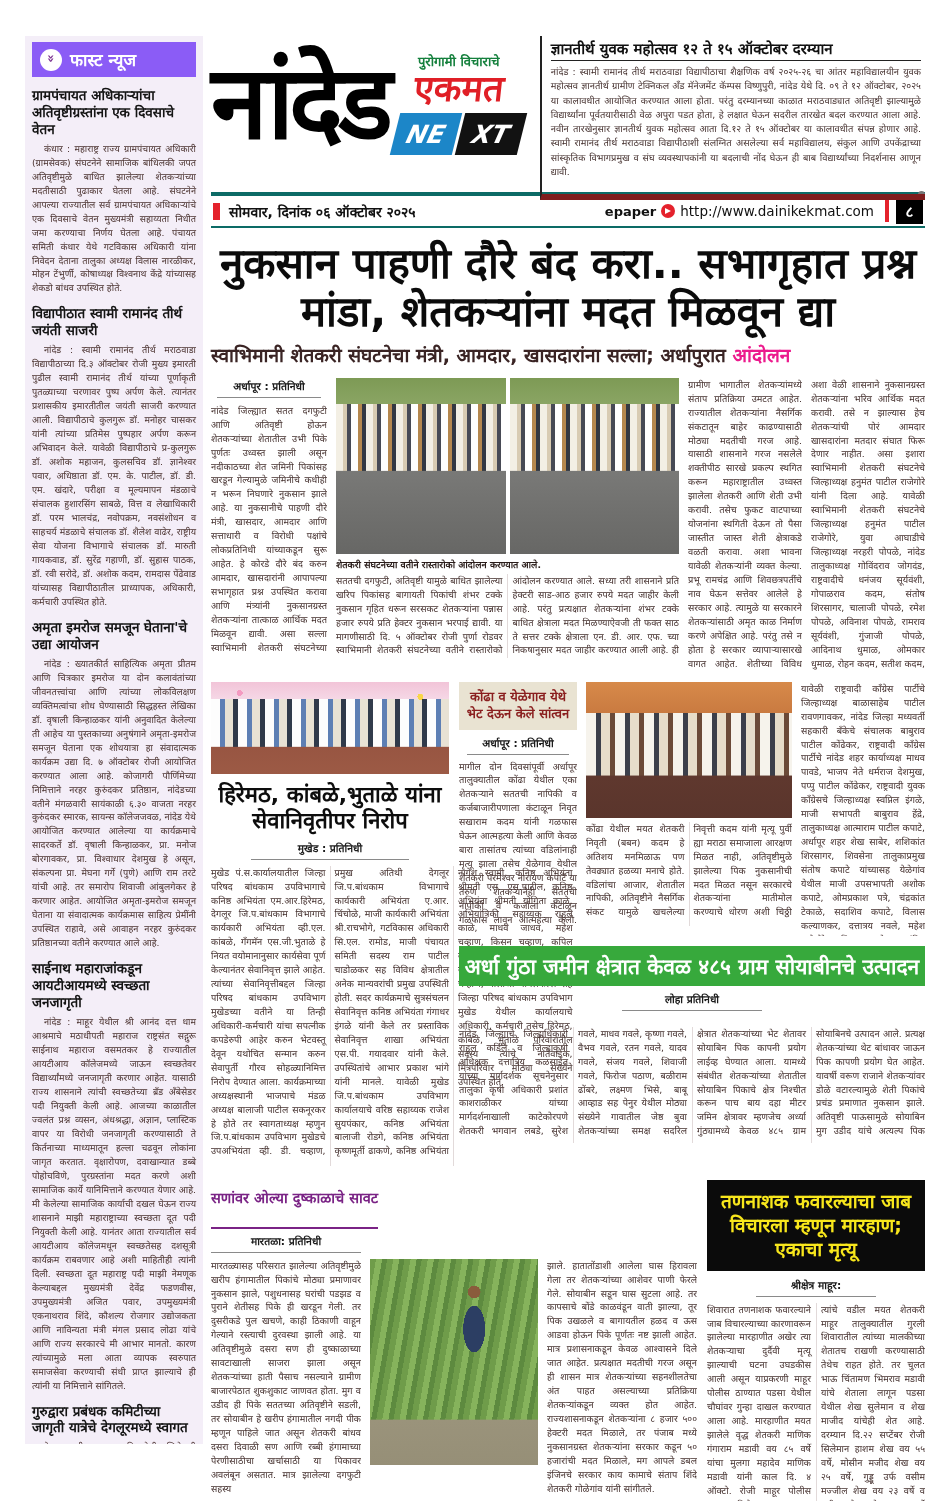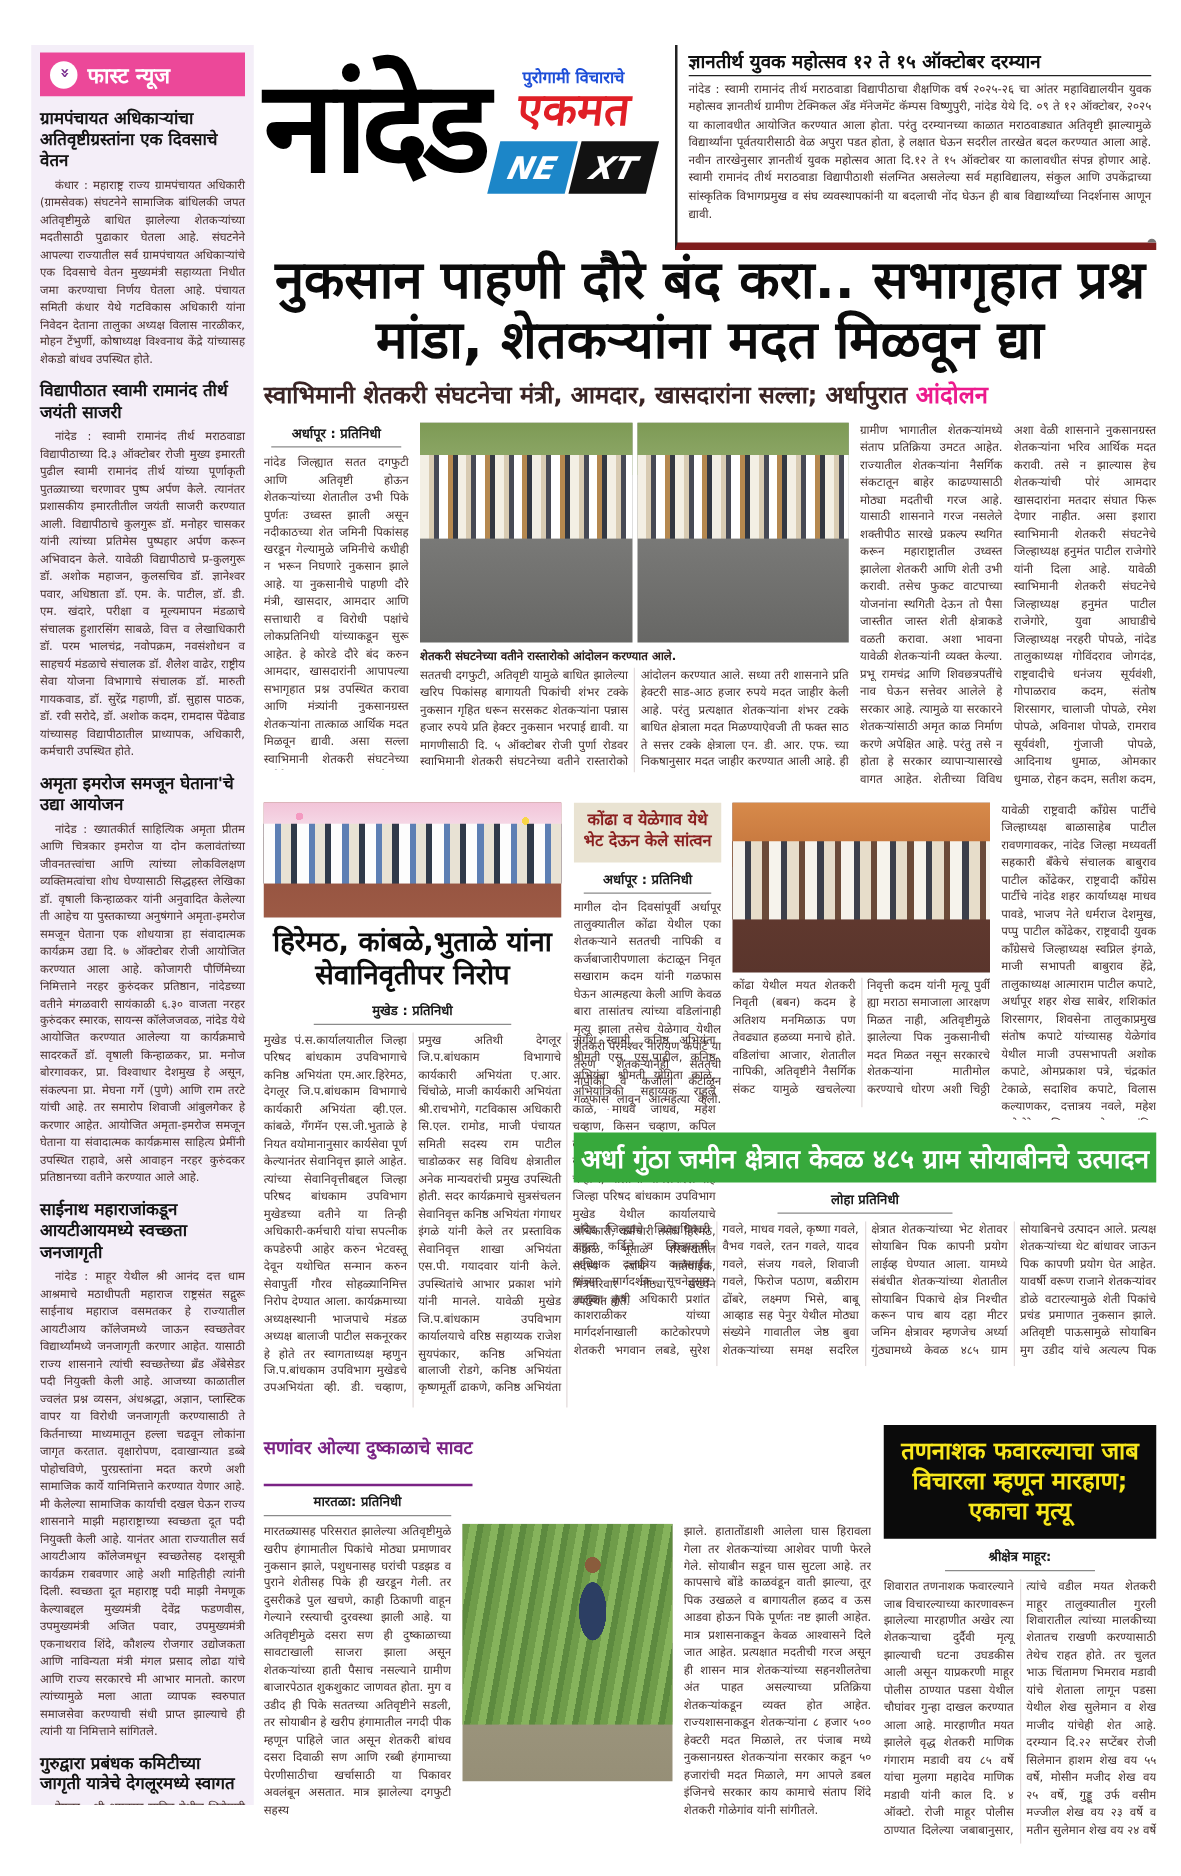--- a/index.html
+++ b/index.html
@@ -2,34 +2,34 @@
 <html><head>
 <meta charset="utf-8">
 <style>
   html,body{margin:0;padding:0;}
   body{width:945px;height:1501px;background:#fff;color:#44302e;
        font-family:"DejaVu Sans","Liberation Sans",sans-serif;overflow:hidden;}
   .page{display:flex;gap:8px;padding:36px 20px 0 25px;box-sizing:border-box;}
 
   
   aside{width:178px;flex:none;background:#f4eef8;padding:6px 7px 10px;box-sizing:border-box;height:1408px;overflow:hidden;}
-  .fast-news{background:#ec4899;color:#fff;display:flex;align-items:center;gap:8px;padding:6px 8px;font-weight:bold;font-size:17px;}
+  .fast-news{background:#8b5cf6;color:#fff;display:flex;align-items:center;gap:8px;padding:6px 8px;font-weight:bold;font-size:17px;}
   .fn-icon{width:22px;height:22px;background:#fff;border-radius:50%;color:#7a2f8f;flex:none;
            display:flex;align-items:center;justify-content:center;font-weight:900;font-size:13px;}
   .fn-icon::before{content:"»";display:block;transform:rotate(90deg);margin-top:-2px;}
   .sb-item{margin-top:10px;}
   .sb-h{font-weight:bold;font-size:13.5px;line-height:1.25;color:#141414;margin:0 0 4px;}
   .sb-b{font-size:9.2px;line-height:1.52;text-align:justify;color:#4a322f;text-indent:12px;margin:0;}
 
   
   main{flex:1;min-width:0;}
   .mast{display:flex;align-items:flex-start;height:152px;}
   .title{font-size:102px;font-weight:900;line-height:1.32;letter-spacing:-5px;color:#000;white-space:nowrap;}
   .brand-stack{width:138px;flex:none;text-align:center;margin:16px 4px 0 2px;}
-  .tagline{color:#1d4ed8;font-weight:bold;font-size:13px;}
+  .tagline{color:#15803d;font-weight:bold;font-size:13px;}
   .brand{color:#e01f26;font-weight:900;font-size:36px;line-height:1.05;transform:skewX(-6deg);}
   .next{display:flex;margin-top:5px;height:42px;justify-content:center;}
   .next span{display:flex;align-items:center;justify-content:center;font-weight:900;color:#fff;font-size:25px;font-style:italic;}
   .next-ne{background:#1c86c8;width:62px;transform:skewX(-14deg);}
   .next-xt{background:#121212;width:62px;transform:skewX(-14deg);margin-left:3px;}
   .tr-article{flex:1;min-width:0;border-left:2px solid #222;border-bottom:6px solid #7f1d1d;
               padding:2px 4px 6px 9px;margin-left:8px;height:150px;overflow:hidden;position:relative;}
   .tr-article::after{content:"";position:absolute;right:0;bottom:-4px;width:7px;height:7px;border-radius:50%;background:#777;}
   .tr-h{font-size:15px;font-weight:bold;color:#101010;border-bottom:1.5px solid #222;padding-bottom:2px;margin:0 0 4px;}
   .tr-b{font-size:9.4px;line-height:1.52;text-align:justify;margin:0;}
@@ -101,21 +101,21 @@
   .visit{flex:1;min-width:0;}
   .visit-h{font-size:26px;font-weight:900;text-align:center;color:#0d0d0d;margin:0 0 8px;}
   .visit-grid{display:grid;grid-template-columns:118px 1fr 124px;gap:9px;height:254px;overflow:hidden;}
   .box-title{background:#e9e3d2;color:#8a1f1f;font-weight:bold;font-size:13px;text-align:center;
              line-height:1.3;padding:7px 4px;margin-bottom:5px;}
   .visit-photo{height:136px;}
   .vmid{columns:2;column-gap:9px;column-rule:1px solid #e2dada;height:104px;overflow:hidden;margin-top:4px;}
 
   .soy{margin-top:10px;}
   .soy-banner{background:#37a93c;color:#fff;font-weight:900;font-size:21px;text-align:center;padding:6px 2px;}
-  .soy-by{width:140px;margin:5px auto 6px;}
+  .soy-by{width:140px;margin:5px auto 16px;}
   .soy-b{columns:4;column-gap:10px;column-rule:1px solid #e2dada;height:116px;overflow:hidden;}
 
   
   .row3{display:flex;gap:10px;margin-top:14px;}
   .rain{width:486px;flex:none;}
   .rain-banner{background:#fbf3cf;color:#7a2385;font-weight:900;font-size:27px;text-align:center;padding:9px 2px;}
   .rain-head2{margin:7px 0 4px;}
   .rain-sub{display:inline-block;color:#7a2385;font-weight:bold;font-size:14.5px;border-bottom:2px solid #7a2385;padding-bottom:20px;}
   .rain-by{width:150px;margin:2px 0 6px;}
   .rain-grid{display:grid;grid-template-columns:1fr 168px 1fr;gap:9px;height:252px;overflow:hidden;}
@@ -169,20 +169,30 @@
           <span class="next-ne">NE</span>
           <span class="next-xt">XT</span>
         </div>
       </div>
       <div class="tr-article">
         <h2 class="tr-h">ज्ञानतीर्थ युवक महोत्सव १२ ते १५ ऑक्टोबर दरम्यान</h2>
         <p class="tr-b">नांदेड : स्वामी रामानंद तीर्थ मराठवाडा विद्यापीठाचा शैक्षणिक वर्ष २०२५-२६ चा आंतर महाविद्यालयीन युवक महोत्सव ज्ञानतीर्थ ग्रामीण टेक्निकल अँड मॅनेजमेंट कॅम्पस विष्णुपुरी, नांदेड येथे दि. ०९ ते १२ ऑक्टोबर, २०२५ या कालावधीत आयोजित करण्यात आला होता. परंतु दरम्यानच्या काळात मराठवाड्यात अतिवृष्टी झाल्यामुळे विद्यार्थ्यांना पूर्वतयारीसाठी वेळ अपुरा पडत होता, हे लक्षात घेऊन सदरील तारखेत बदल करण्यात आला आहे. नवीन तारखेनुसार ज्ञानतीर्थ युवक महोत्सव आता दि.१२ ते १५ ऑक्टोबर या कालावधीत संपन्न होणार आहे. स्वामी रामानंद तीर्थ मराठवाडा विद्यापीठाशी संलग्नित असलेल्या सर्व महाविद्यालय, संकुल आणि उपकेंद्राच्या सांस्कृतिक विभागप्रमुख व संघ व्यवस्थापकांनी या बदलाची नोंद घेऊन ही बाब विद्यार्थ्यांच्या निदर्शनास आणून द्यावी.</p>
       </div>
     </div>
 
+    <div class="datebar">
+      <span class="red-tab"></span>
+      <span class="date">सोमवार, दिनांक ०६ ऑक्टोबर २०२५</span>
+      <span class="flexsp"></span>
+      <span class="epaper">epaper</span>
+      <span class="ep-icon"></span>
+      <span class="site">http://www.dainikekmat.com</span>
+      <span class="red-div"></span>
+      <span class="pageno">८</span>
+    </div>
 
     <section>
       <h1 class="lead-h">नुकसान पाहणी दौरे बंद करा.. सभागृहात प्रश्न मांडा, शेतकऱ्यांना मदत मिळवून द्या</h1>
       <div class="lead-sub">
         <span>स्वाभिमानी शेतकरी संघटनेचा मंत्री, आमदार, खासदारांना सल्ला; अर्धापुरात </span><span class="hl">आंदोलन</span>
       </div>
       <div class="lead-grid">
         <div>
           <div class="byline">अर्धापूर : प्रतिनिधी</div>
           <p class="body-txt clip" style="height:252px">नांदेड जिल्ह्यात सतत दगफुटी आणि अतिवृष्टी होऊन शेतकऱ्यांच्या शेतातील उभी पिके पुर्णतः उध्वस्त झाली असून नदीकाठच्या शेत जमिनी पिकांसह खरडून गेल्यामुळे जमिनीचे कधीही न भरून निघणारे नुकसान झाले आहे. या नुकसानीचे पाहणी दौरे मंत्री, खासदार, आमदार आणि सत्ताधारी व विरोधी पक्षांचे लोकप्रतिनिधी यांच्याकडून सुरू आहेत. हे कोरडे दौरे बंद करुन आमदार, खासदारांनी आपापल्या सभागृहात प्रश्न उपस्थित करावा आणि मंत्र्यांनी नुकसानग्रस्त शेतकऱ्यांना तात्काळ आर्थिक मदत मिळवून द्यावी. असा सल्ला स्वाभिमानी शेतकरी संघटनेच्या वतीने आमदार, खासदारांना देण्यात आला आहे. नुकसान भरपाई द्यावी, या मागणीसाठी दि. ५ ऑक्टोबर रोजी पुर्णा रोडवर स्वाभिमानी</p>

